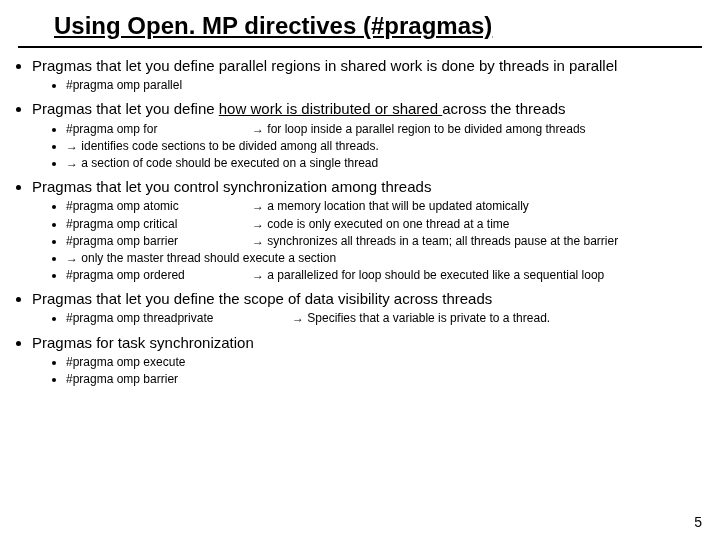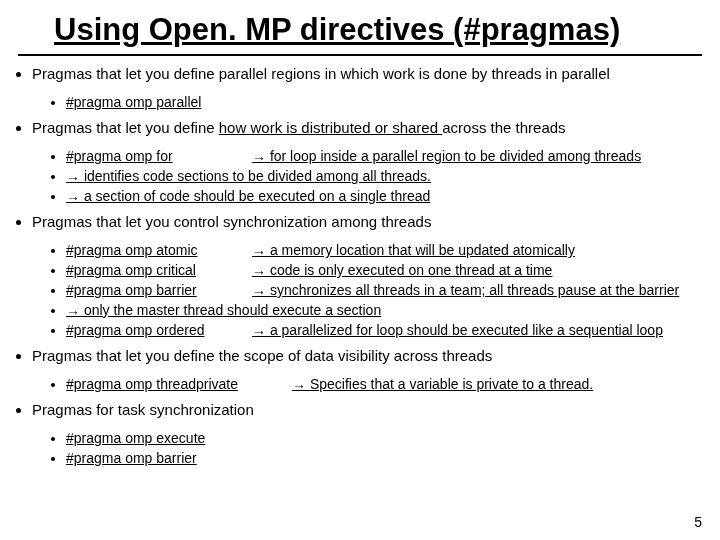--- a/index.html
+++ b/index.html
@@ -16,21 +16,21 @@
     box-sizing: border-box;
     width: 720px;
     height: 540px;
     padding: 12px 18px 8px 18px;
     position: relative;
   }
   .title-wrap {
     padding-left: 36px;
   }
   .title {
-    font-size: 31px;
+    font-size: 24px;
     font-weight: bold;
     text-decoration: underline;
     margin: 0 0 6px 0;
     display: inline-block;
   }
   .hr {
     border: 0;
     border-top: 2px solid #000;
     margin: 0 0 8px 0;
   }
@@ -38,25 +38,24 @@
     margin: 0;
     padding-left: 14px;
     list-style: disc;
   }
   ul.l1 > li {
     font-size: 15px;
     line-height: 1.28;
     margin-bottom: 2px;
   }
   ul.l2 {
-    margin: 10px 0 6px 0;
+    margin: 2px 0 6px 0;
     padding-left: 34px;
     list-style: disc;
-    font-size: 14px;
-    text-decoration: underline;
+    font-size: 12px;
   }
   ul.l2 > li {
     line-height: 1.35;
     margin-bottom: 1px;
   }
   .row {
     display: flex;
   }
   .lcol {
     width: 186px;
@@ -84,21 +83,21 @@
 <body>
 
 <div class="slide">
 
   <div class="title-wrap">
     <span class="title">Using Open. MP directives (#pragmas)</span>
   </div>
   <hr class="hr">
 
   <ul class="l1" id="content">
-      <li><span>Pragmas that let you define parallel regions in which work is done by threads in parallel</span><ul class="l2">
+      <li><span>Pragmas that let you define parallel regions in shared work is done by threads in parallel</span><ul class="l2">
           <li>
             <div class="row">
               <div class="lcol">#pragma omp parallel</div>
             </div>
           </li>
         </ul></li>
       <li><span>Pragmas that let you define </span><span class="u">how work is distributed or shared </span><span>across the threads</span><ul class="l2">
           <li>
             <div class="row">
               <div class="lcol">#pragma omp for</div>

